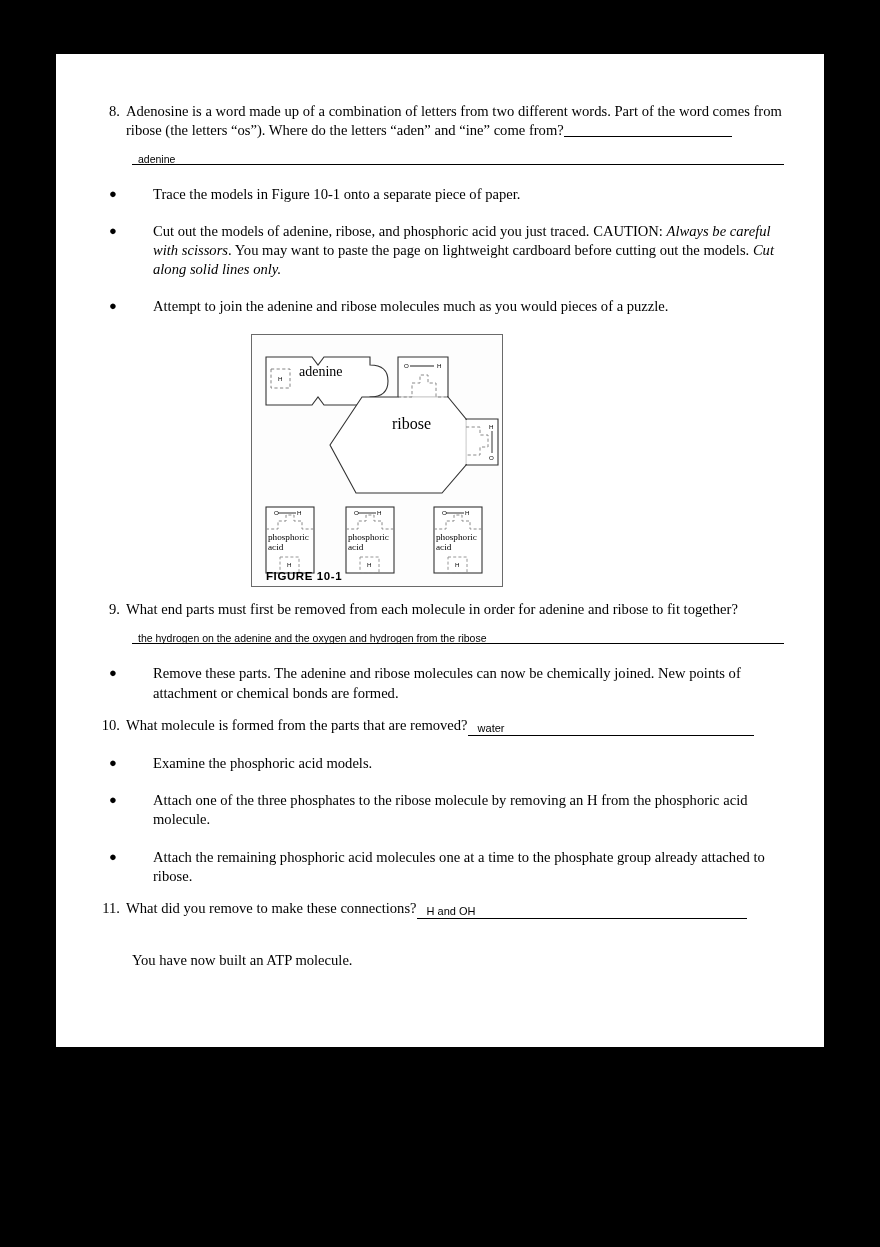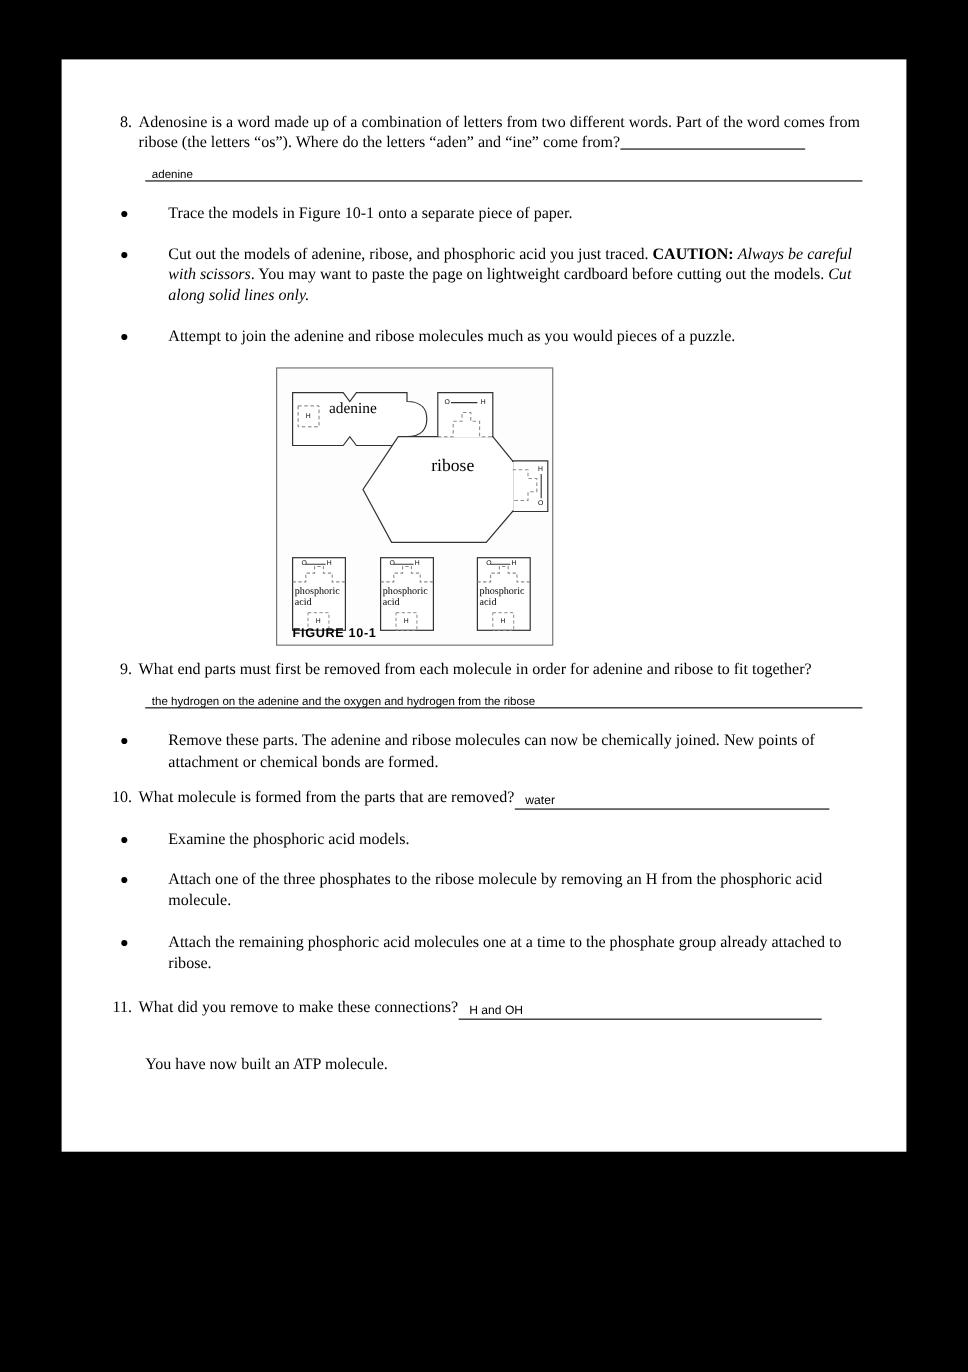--- a/index.html
+++ b/index.html
@@ -99,21 +99,21 @@
     width: 26px;
     text-align: center;
     font-size: 13px;
     line-height: 1.35;
   }
   .bullet-body {
     flex: 1 1 auto;
     padding-right: 2px;
     margin-left: 27px;
   }
-  .bold { font-weight: bold; }
+  .bold { font-weight: normal; }
   .ital { font-style: italic; }
 
   .plainpara {
     font-size: 14.6px;
     line-height: 1.31;
     margin-left: 32px;
   }
 
   
   .figure-wrap {
@@ -303,21 +303,21 @@
       <li class="bullet">
         <span class="bullet-dot">●</span>
         <span class="bullet-body">Attach one of the three phosphates to the ribose molecule by removing an H from the phosphoric acid molecule.</span>
       </li>
       <li class="bullet">
         <span class="bullet-dot">●</span>
         <span class="bullet-body">Attach the remaining phosphoric acid molecules one at a time to the phosphate group already attached to ribose.</span>
       </li>
     </ul>
 
-    <div class="qrow" style="margin-top:21px;">
+    <div class="qrow" style="margin-top:13px;">
       <div class="qnum">11.</div>
       <div class="qtext">
         <span>What did you remove to make these connections?</span><span class="inline-ans" style="width:330px;vertical-align:-2px;"><span class="ansval">H and OH</span></span>
       </div>
     </div>
 
     <div class="plainpara" style="margin-top:32px;">You have now built an ATP molecule.</div>
 
   </div>
 </div>

